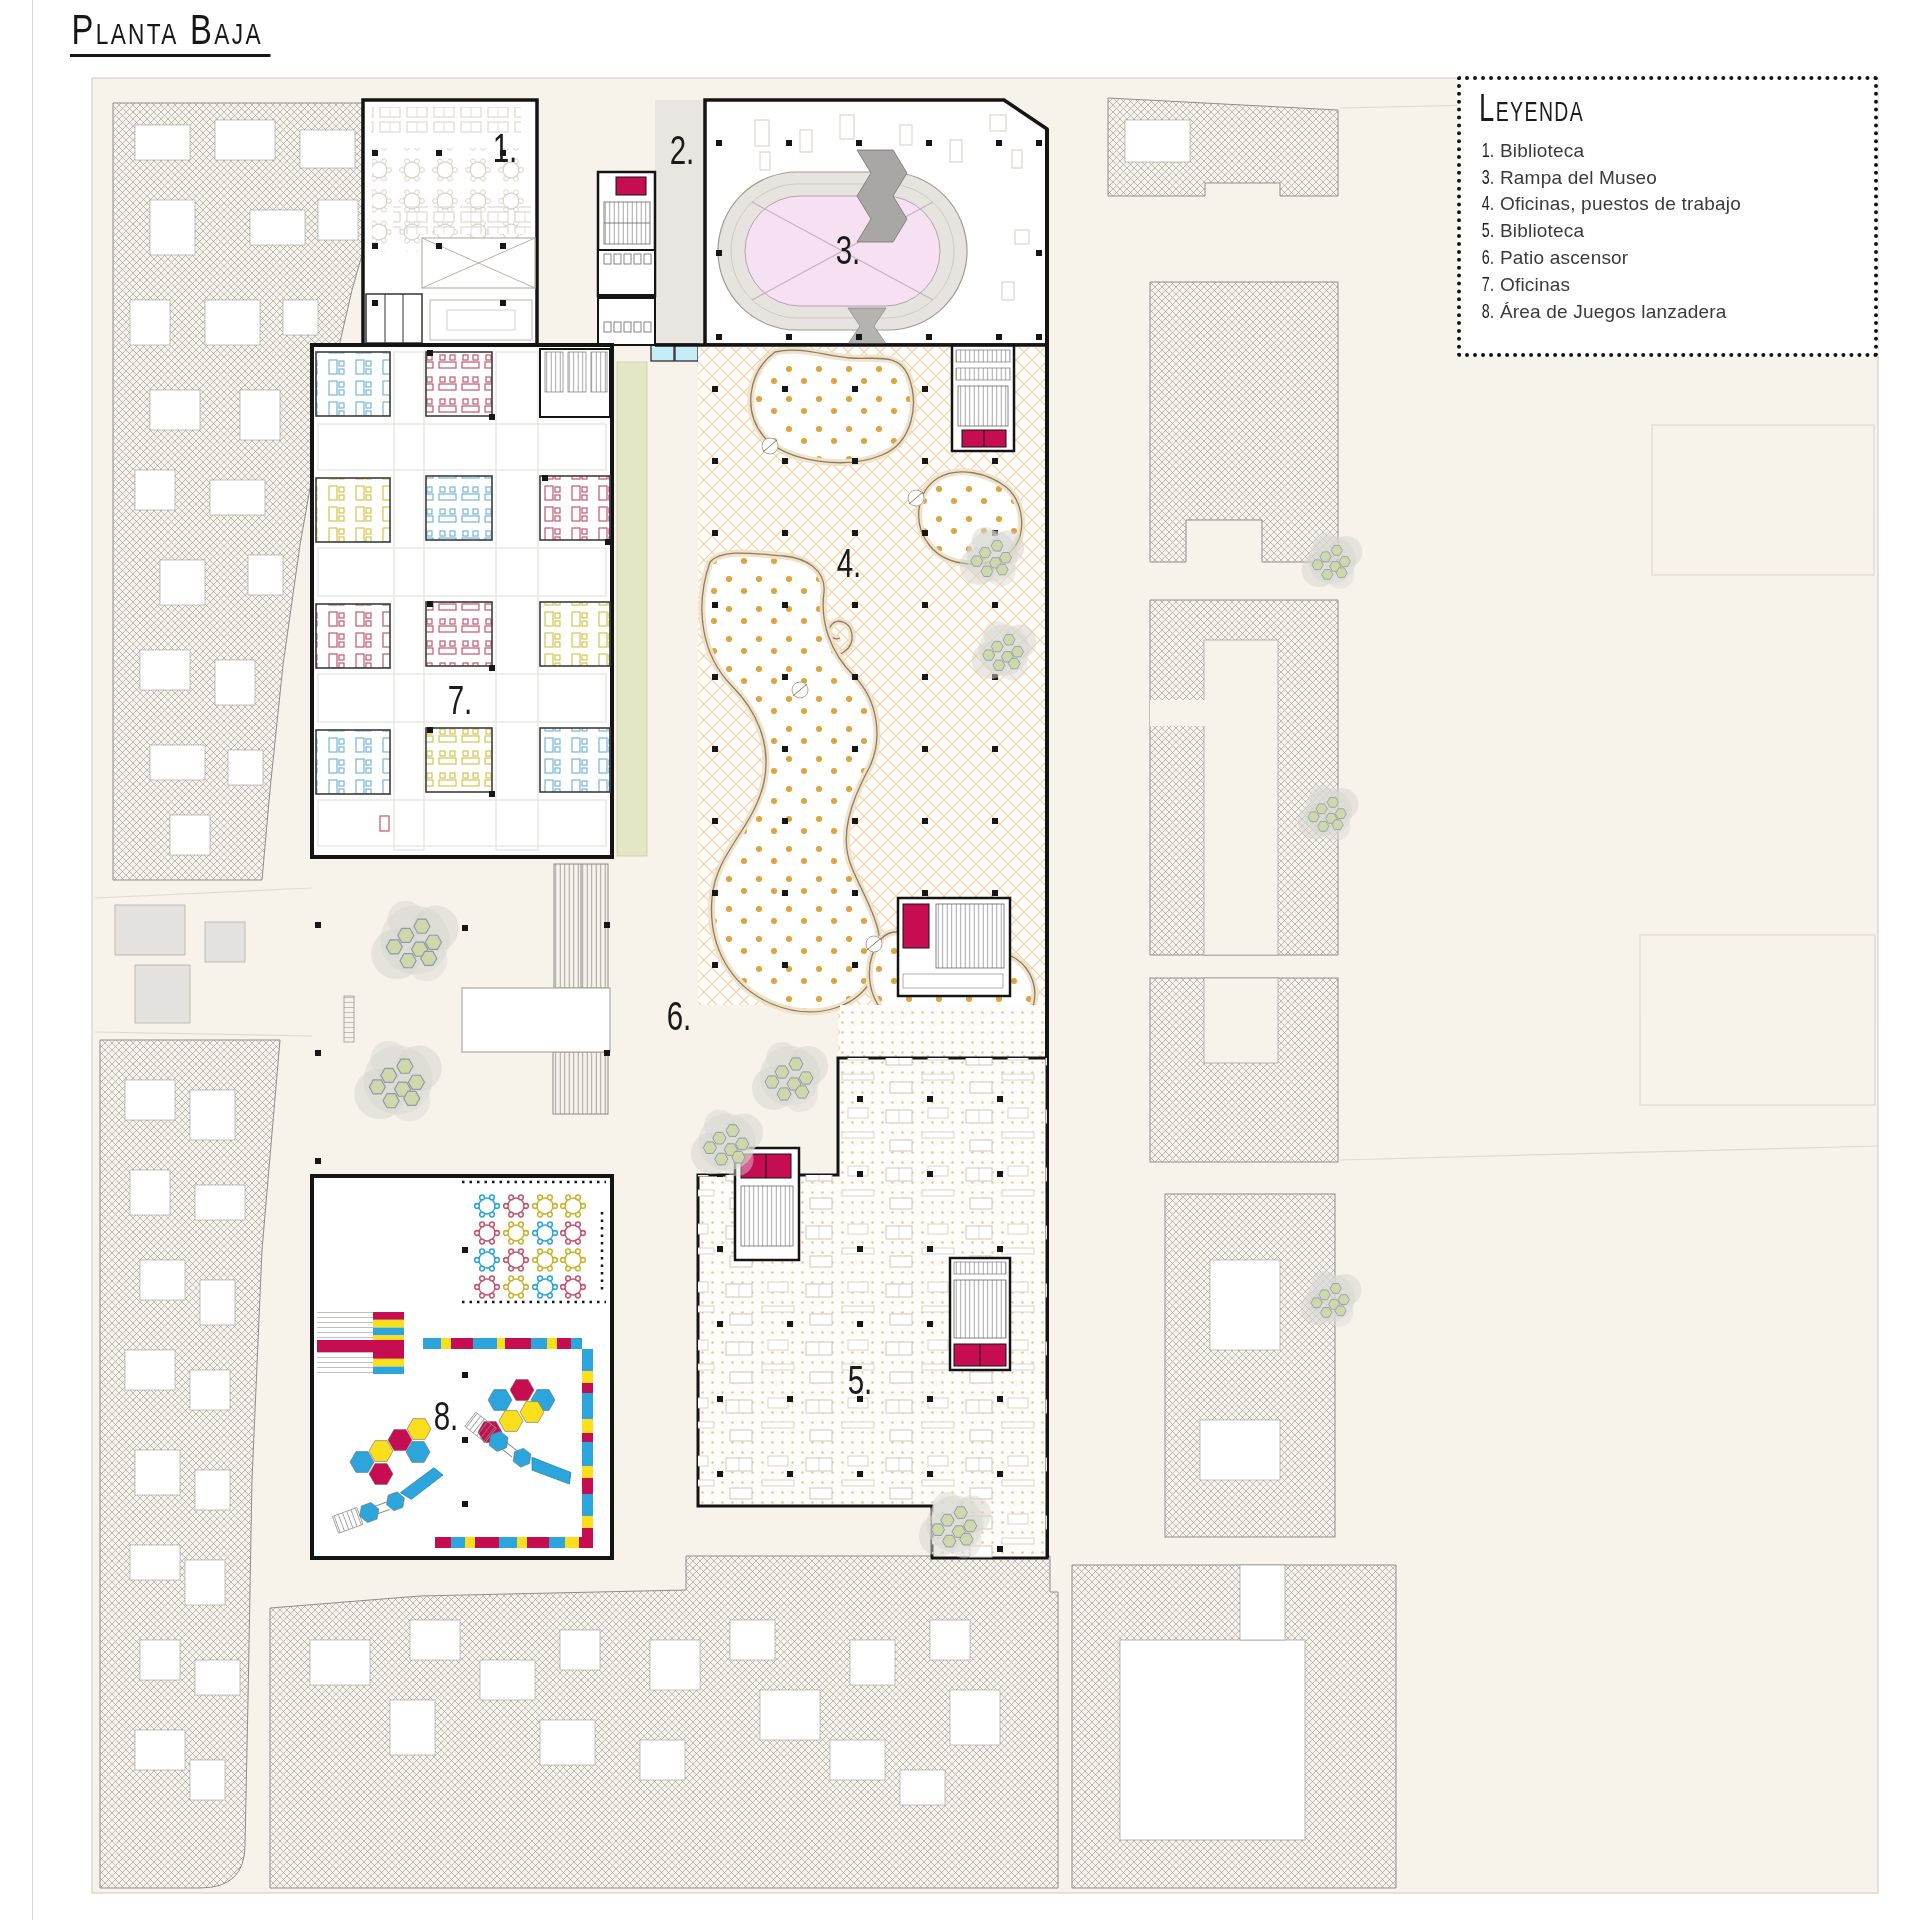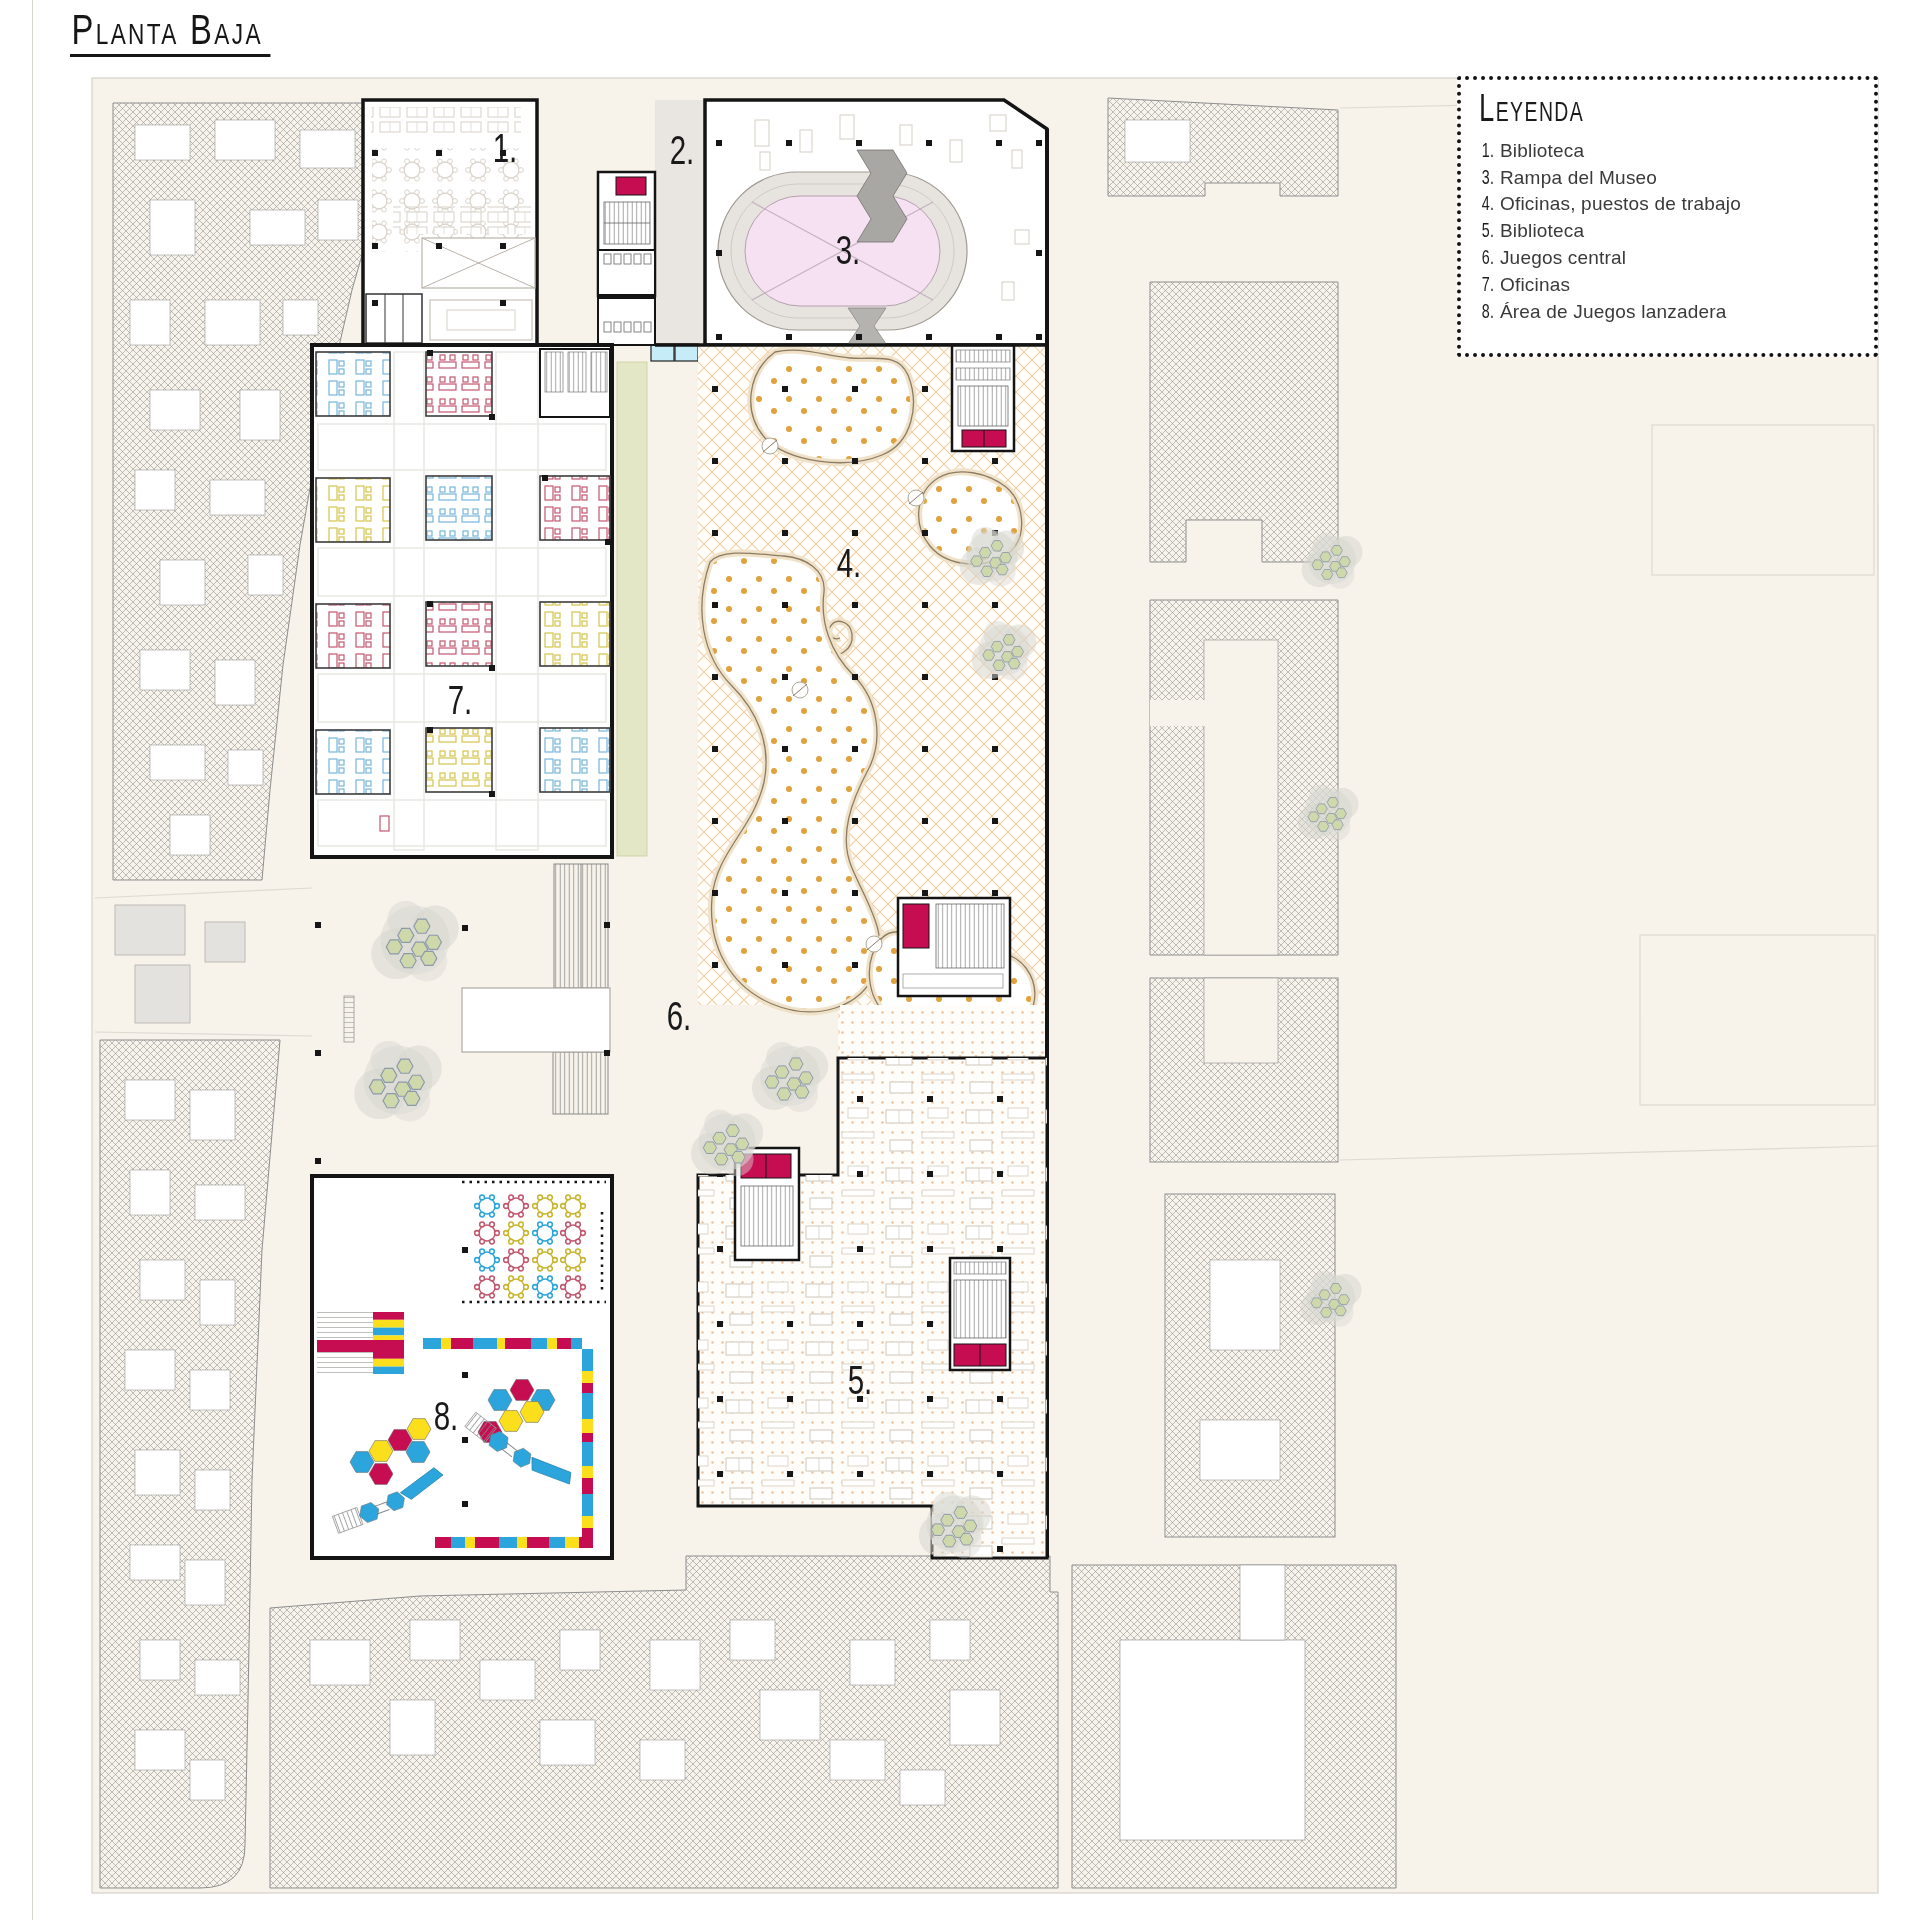--- a/index.html
+++ b/index.html
@@ -622,17 +622,17 @@
 <div class="page-title">
   <span class="title-text">Planta Baja</span>
 </div>
 
 <div class="legend">
   <div class="legend-title">Leyenda</div>
   <div class="legend-item"><span class="lnum">1.</span><span>Biblioteca</span></div>
   <div class="legend-item"><span class="lnum">3.</span><span>Rampa del Museo</span></div>
   <div class="legend-item"><span class="lnum">4.</span><span>Oficinas, puestos de trabajo</span></div>
   <div class="legend-item"><span class="lnum">5.</span><span>Biblioteca</span></div>
-  <div class="legend-item"><span class="lnum">6.</span><span>Juegos central</span></div>
+  <div class="legend-item"><span class="lnum">6.</span><span>Patio ascensor</span></div>
   <div class="legend-item"><span class="lnum">7.</span><span>Oficinas</span></div>
   <div class="legend-item"><span class="lnum">8.</span><span>Área de Juegos lanzadera</span></div>
 </div>
 </div>
 
 </body></html>

